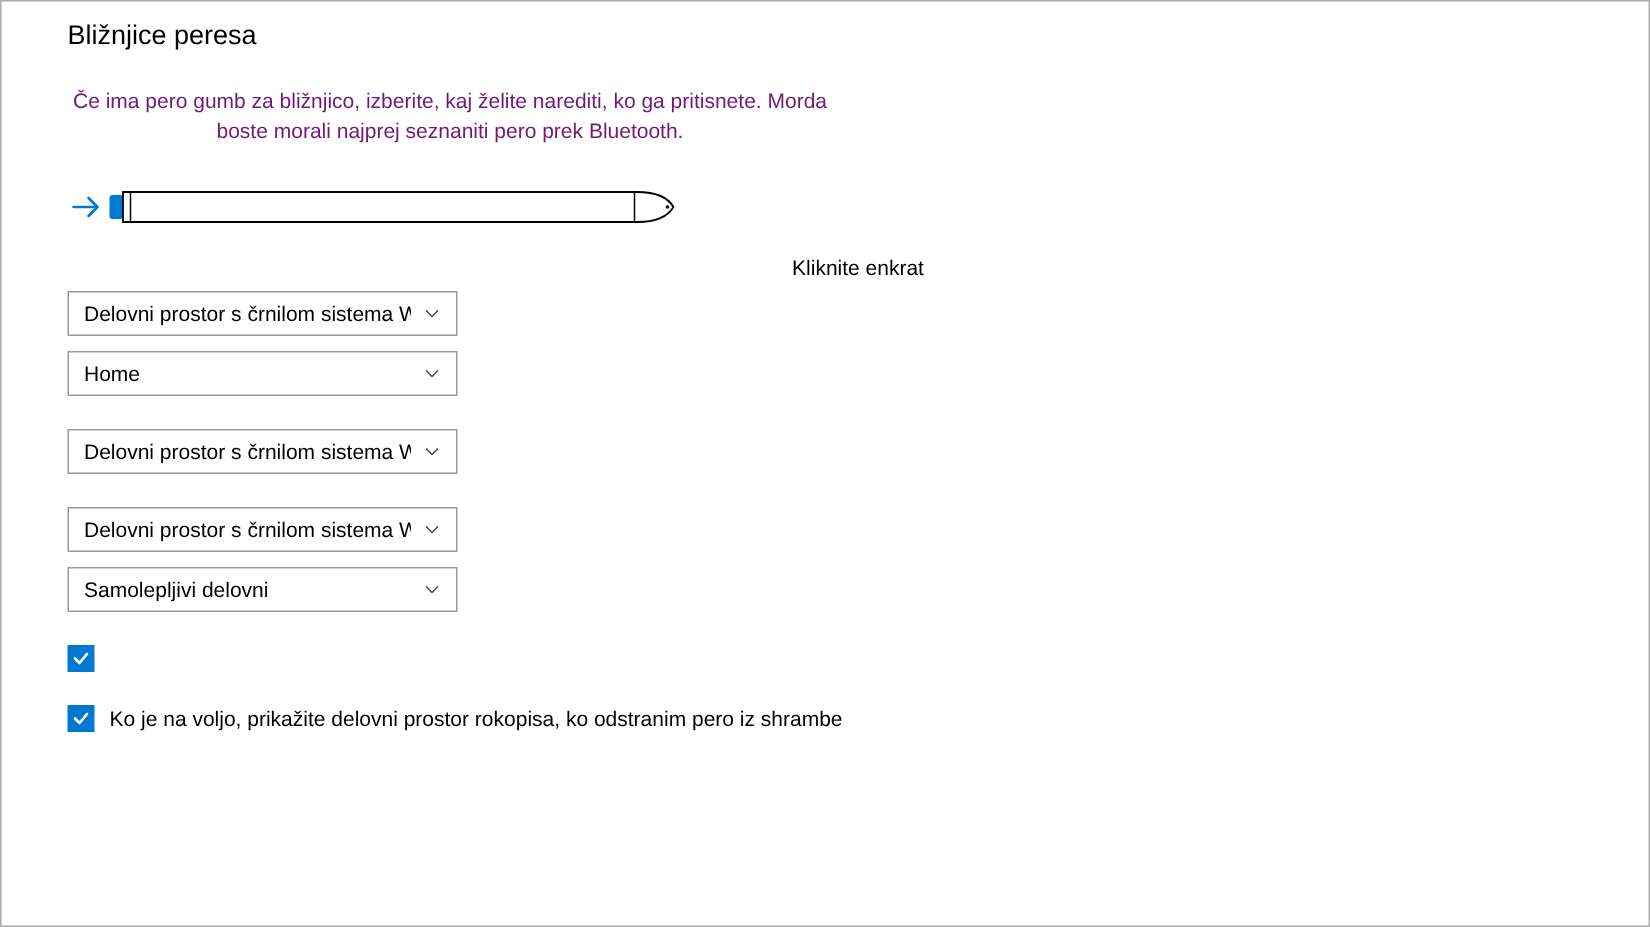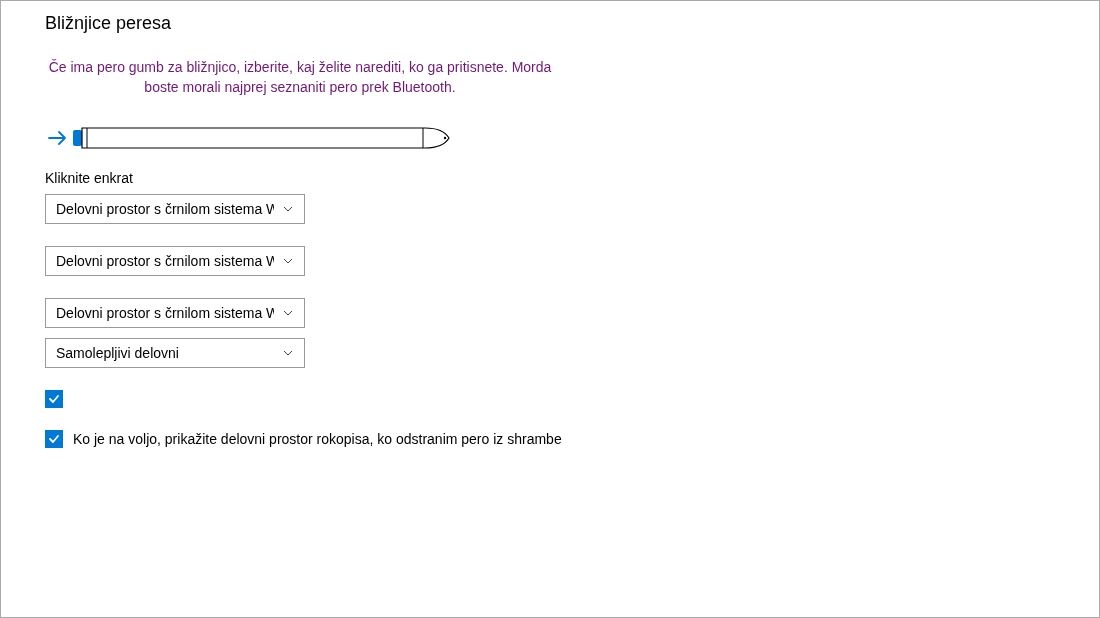--- a/index.html
+++ b/index.html
@@ -25,20 +25,21 @@
       max-width: 510px;
       margin-bottom: 27px;
       text-align: center;
     }
     .pen-illustration {
       margin-bottom: 18px;
       display: block;
     }
     .settings-group {
       margin-bottom: 22px;
+      text-align: center;
     }
     .group-label {
       font-size: 14px;
       margin-bottom: 8px;
     }
     .select-box {
       width: 260px;
       height: 30px;
       border: 1px solid #999;
       background: #fff;
@@ -105,20 +106,26 @@
 </svg>
 
 <div class="settings-group">
   <div class="group-label">Kliknite enkrat</div>
   <div class="select-box">
     <span class="select-text">Delovni prostor s črnilom sistema Windows</span>
     <svg class="chevron-down" width="12" height="12" viewBox="0 0 12 12">
         <path d="M2 4 L6 8 L10 4" stroke="#444" stroke-width="1" fill="none"></path>
       </svg>
   </div>
+  <div class="select-box select-box-small">
+    <span class="select-text">Home</span>
+    <svg class="chevron-down" width="12" height="12" viewBox="0 0 12 12">
+        <path d="M2 4 L6 8 L10 4" stroke="#444" stroke-width="1" fill="none"></path>
+      </svg>
+  </div>
 </div>
 
 <div class="settings-group">
   <div class="select-box">
     <span class="select-text">Delovni prostor s črnilom sistema Windows</span>
     <svg class="chevron-down" width="12" height="12" viewBox="0 0 12 12">
         <path d="M2 4 L6 8 L10 4" stroke="#444" stroke-width="1" fill="none"></path>
       </svg>
   </div>
 </div>

